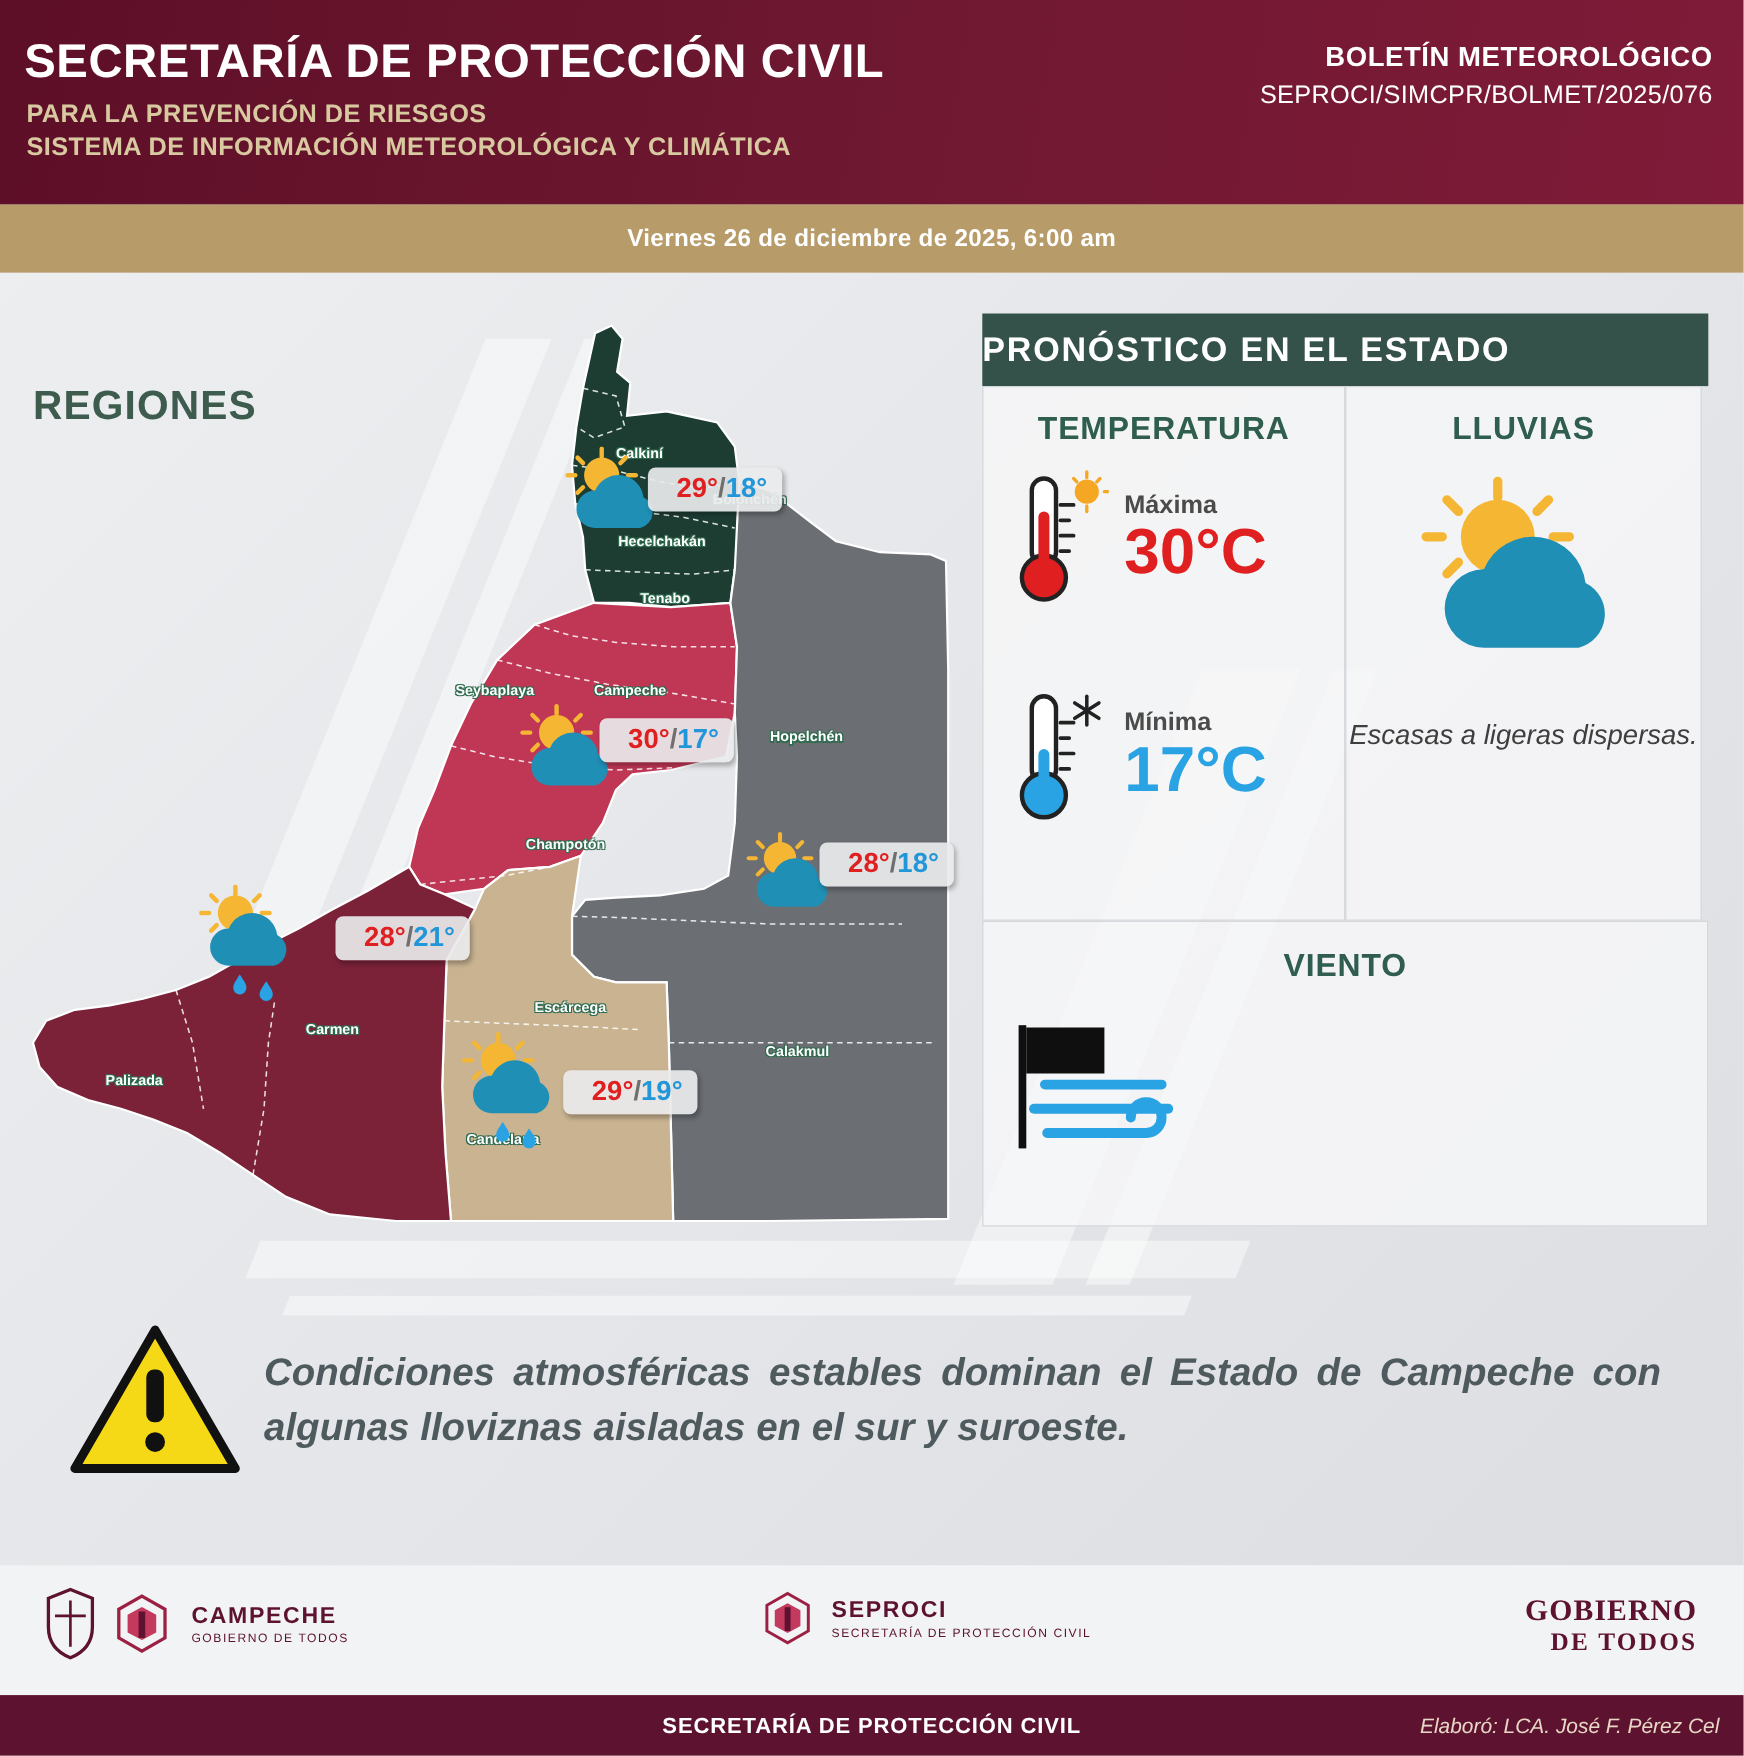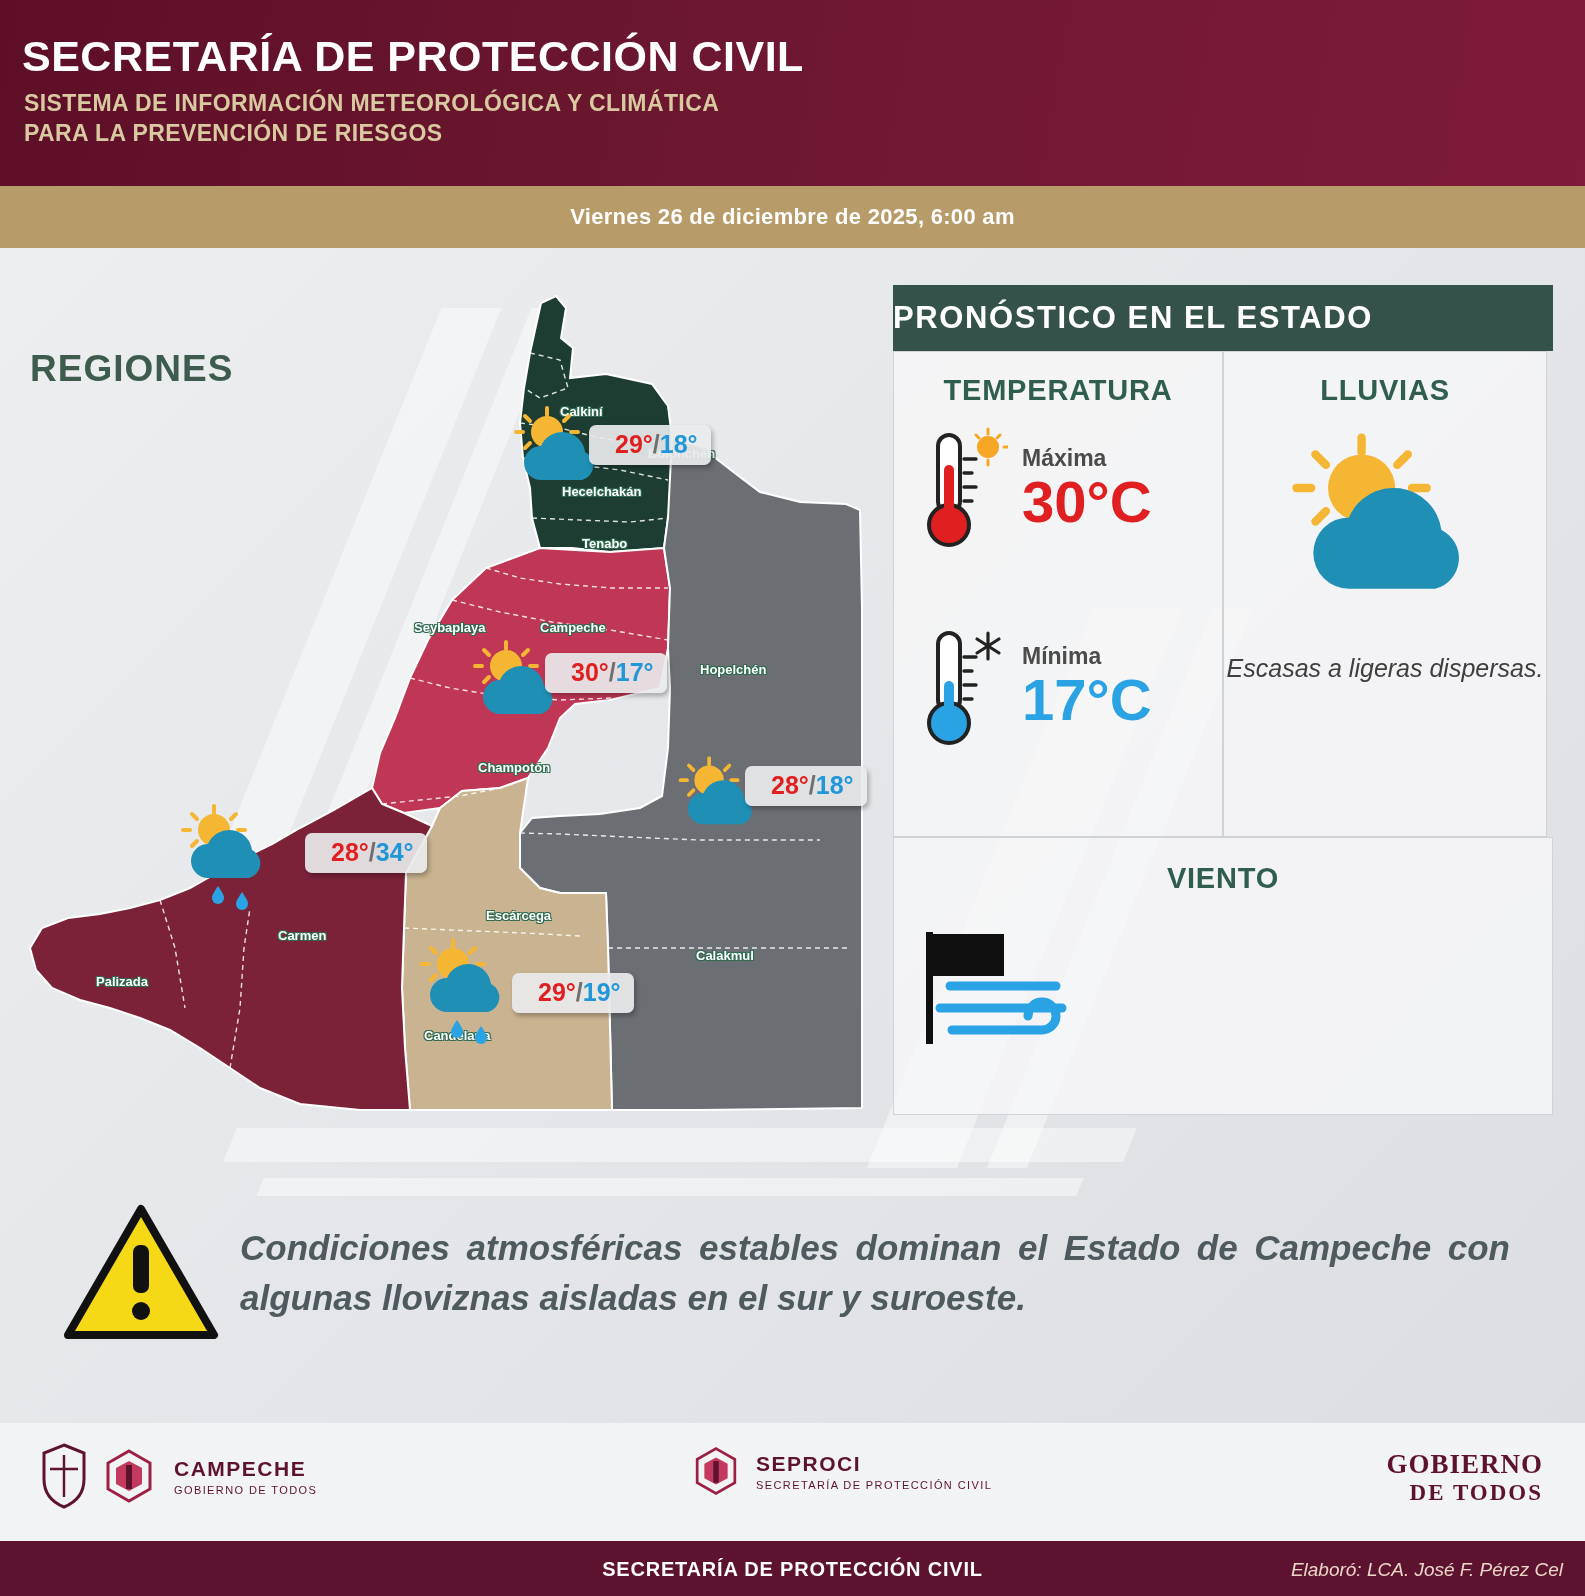--- a/index.html
+++ b/index.html
@@ -175,22 +175,26 @@
     position: absolute; right: 22px; top: 18px;
     color: #e9d7c6; font-size: 19px; font-style: italic;
   }
 </style>
 </head>
 <body>
 
 <div class="header">
   <div class="header-title">SECRETARÍA DE PROTECCIÓN CIVIL</div>
   <div class="header-sub">
+    <div>PARA LA PREVENCIÓN DE RIESGOS</div>
     <div>SISTEMA DE INFORMACIÓN METEOROLÓGICA Y CLIMÁTICA</div>
-    <div>PARA LA PREVENCIÓN DE RIESGOS</div>
+  </div>
+  <div class="header-right">
+    <div class="bm">BOLETÍN METEOROLÓGICO</div>
+    <div class="code">SEPROCI/SIMCPR/BOLMET/2025/076</div>
   </div>
 </div>
 
 <div class="datebar">
   <span>Viernes 26 de diciembre de 2025, 6:00 am</span>
 </div>
 
 <div class="content">
 
   <div class="chev" style="left:300px; top:60px; width:60px; height:700px;"></div>
@@ -302,21 +306,21 @@
         <line x1="5" y1="26" x2="12" y2="26"></line>
           <line x1="14" y1="42" x2="19" y2="37"></line>
         <line x1="58" y1="10" x2="53" y2="15"></line>
           <line x1="60" y1="26" x2="67" y2="26"></line>
       </g>
       <path fill="#1f8fb5" d="M30,74 a17,17 0 0,1 0,-34 a23,23 0 0,1 44,6 a15,15 0 0,1 -3,28 Z"></path>
       <path fill="#29a3e3" d="M40,82 c4,6 6,9 6,12 a6,6 0 0,1 -12,0 c0,-3 2,-6 6,-12 Z"></path>
       <path fill="#29a3e3" d="M64,88 c4,6 6,9 6,12 a6,6 0 0,1 -12,0 c0,-3 2,-6 6,-12 Z"></path>
     </svg>
     <div class="temp-pill" style="left:305px; top:585px;">
-      <span class="t-max">28°</span><span class="t-sep">/</span><span class="t-min">34°</span>
+      <span class="t-max">28°</span><span class="t-sep">/</span><span class="t-min">21°</span>
     </div>
 
     <svg class="wicon" style="left:417px; top:690px;" width="100" height="110" viewBox="0 0 100 110">
       <circle cx="36" cy="26" r="16" fill="#f5b633"></circle>
       <g stroke="#f5b633" stroke-width="4" stroke-linecap="round">
         <line x1="36" y1="2" x2="36" y2="9"></line>
           <line x1="14" y1="10" x2="19" y2="15"></line>
         <line x1="5" y1="26" x2="12" y2="26"></line>
           <line x1="14" y1="42" x2="19" y2="37"></line>
         <line x1="58" y1="10" x2="53" y2="15"></line>

